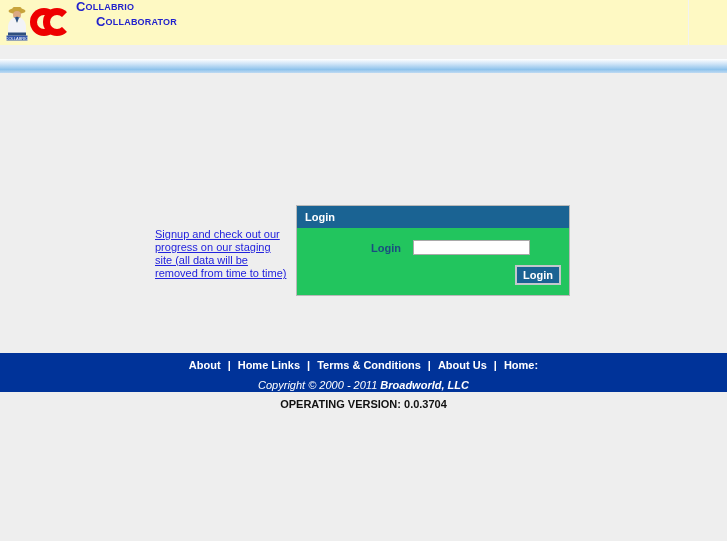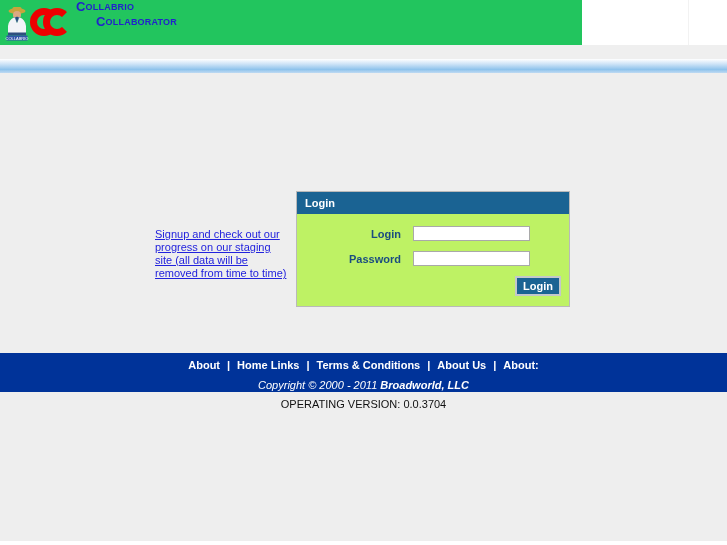--- a/index.html
+++ b/index.html
@@ -10,23 +10,23 @@
     width: 727px;
     height: 545px;
     background: #ffffff;
     font-family: "Liberation Sans", sans-serif;
     overflow: hidden;
   }
 
   
   #header {
     position: relative;
-    width: 582px;
+    width: 727px;
     height: 45px;
-    background: #22c55e;
+    background: #fef9c3;
     box-sizing: border-box;
   }
   #header-divider {
     position: absolute;
     left: 688px;
     top: 0;
     width: 1px;
     height: 45px;
     background: #f2f2f2;
   }
@@ -122,24 +122,24 @@
     line-height: 13px;
     color: #2222dd;
     text-decoration: underline;
     cursor: pointer;
   }
 
   
   #login-panel {
     position: absolute;
     left: 296px;
-    top: 118px;
+    top: 132px;
     width: 274px;
     border: 1px solid #b9b9b9;
-    background: #bef264;
+    background: #22c55e;
     box-sizing: border-box;
   }
   #login-panel-header {
     height: 22px;
     background: #1a6393;
     color: #ffffff;
     font-size: 11px;
     font-weight: bold;
     display: flex;
     align-items: center;
@@ -230,20 +230,21 @@
   #footer-copyright b { font-weight: bold; }
 
   #version-line {
     width: 727px;
     text-align: center;
     font-size: 11px;
     color: #111111;
     background: #eeeeee;
     padding-top: 6px;
     box-sizing: border-box;
+    font-weight: bold;
   }
 
   #page-bottom-fill {
     width: 727px;
     height: 131px;
     background: #eeeeee;
   }
 </style>
 </head>
 <body>
@@ -292,38 +293,34 @@
   <div id="login-panel">
     <div id="login-panel-header">Login</div>
 
     <div id="login-panel-body">
 
       <div class="form-row">
         <div class="form-label">Login</div>
         <input class="form-input" type="text" placeholder="" style="">
       </div>
 
-      <div class="form-row">
-        <div class="form-label">Password</div>
-        <input class="form-input" type="password" placeholder="" style="">
-      </div>
 
       <div id="login-button-row">
         <button id="login-button">Login</button>
       </div>
 
     </div>
   </div>
 
 </div>
 
 <div id="footer-bar">
 
   <div id="footer-nav">
-    <a href="#">About</a><span class="sep">|</span><a href="#">Home Links</a><span class="sep">|</span><a href="#">Terms &amp; Conditions</a><span class="sep">|</span><a href="#">About Us</a><span class="sep">|</span><a href="#">About:</a>
+    <a href="#">About</a><span class="sep">|</span><a href="#">Home Links</a><span class="sep">|</span><a href="#">Terms &amp; Conditions</a><span class="sep">|</span><a href="#">About Us</a><span class="sep">|</span><a href="#">Home:</a>
   </div>
 
   <div id="footer-copyright"><span>Copyright © 2000 - 2011 </span><b>Broadworld, LLC</b></div>
 
 </div>
 
 <div id="version-line">OPERATING VERSION: 0.0.3704</div>
 
 <div id="page-bottom-fill"></div>
 

